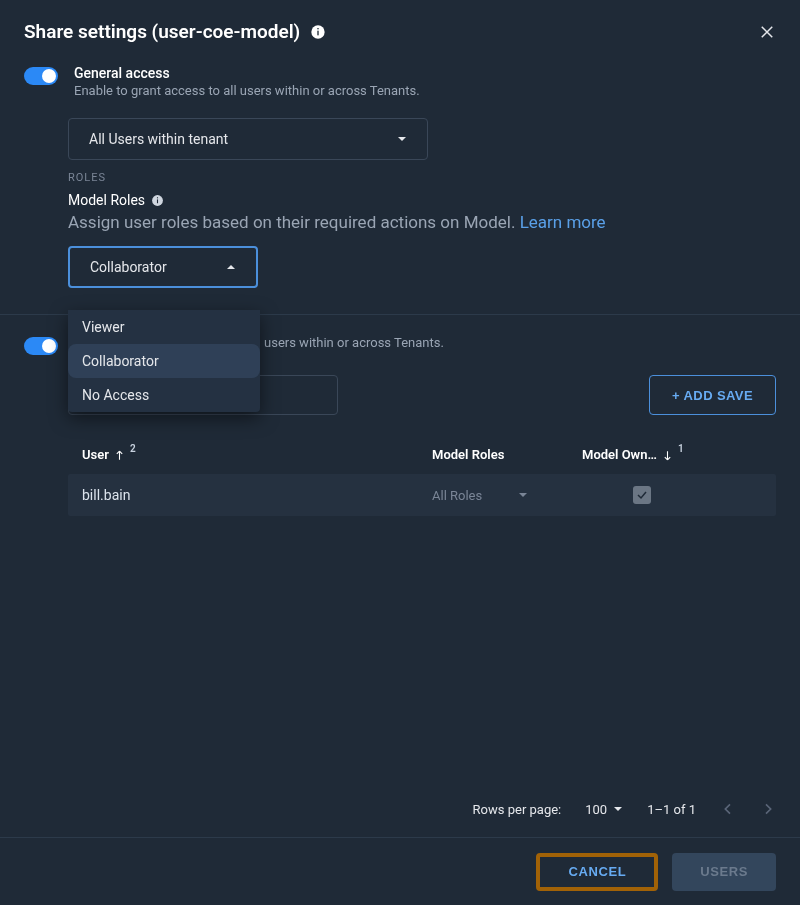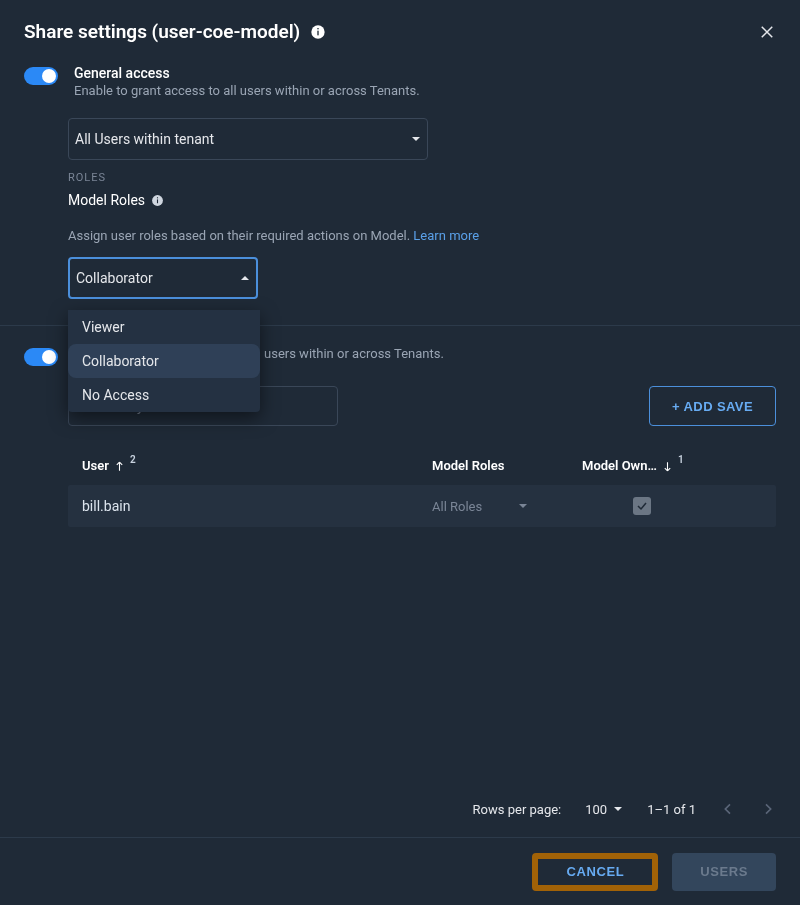--- a/index.html
+++ b/index.html
@@ -64,21 +64,21 @@
   .toggle-sub { font-size: 13px; color: #9aa5b4; margin-top: 2px; }
   .indent { padding-left: 68px; padding-right: 24px; }
   .select {
     margin-top: 16px;
     width: 360px;
     height: 42px;
     border: 1px solid #3a4758;
     border-radius: 4px;
     display: flex;
     align-items: center;
-    padding: 0 6px;
+    padding: 0 20px;
     font-size: 14px;
     color: #e5e7eb;
     cursor: pointer;
     justify-content: space-between;
   }
   .select.active { border: 2px solid #4b8fdb; }
   .select.narrow { width: 190px; }
   .chevron { width: 10px; height: 10px; fill: #e5e7eb; }
   .section-label {
     font-size: 11px;
@@ -88,21 +88,21 @@
     text-transform: uppercase;
   }
   .sub-heading {
     font-size: 14px;
     color: #fff;
     margin-top: 8px;
     display: flex;
     align-items: center;
     gap: 6px;
   }
-  .assign-text { font-size: 13px; color: #9aa5b4; margin-top: 20px; }
+  .assign-text { font-size: 17px; color: #9aa5b4; margin-top: 4px; }
   .link { color: #5aa0e8; cursor: pointer; }
   .divider {
     border-top: 1px solid #2c3a4a;
     margin: 26px 0 0 0;
   }
   .dropdown-panel {
     position: absolute;
     left: 68px;
     top: 310px;
     width: 192px;
@@ -211,21 +211,21 @@
   .btn {
     height: 38px;
     padding: 0 28px;
     border-radius: 4px;
     font-size: 13px;
     font-weight: 600;
     letter-spacing: 0.6px;
     cursor: pointer;
     border: none;
   }
-  .btn-cancel { border: 6px solid #a16207; background: transparent; color: #67abf2; }
+  .btn-cancel { border: 4px solid #a16207; background: transparent; color: #67abf2; }
   .btn-save { background: #33465c; color: #6b7a8d; cursor: default; }
   .info-small {
     width: 13px; height: 13px;
     display: inline-flex;
     fill: #cfd6df;
   }
 </style>
 </head>
 <body>
 

